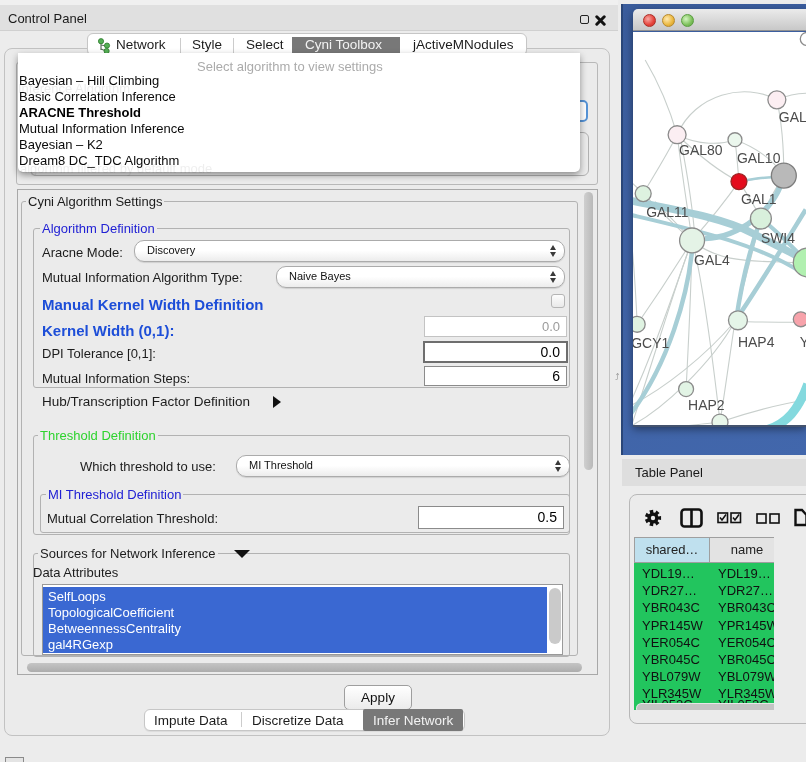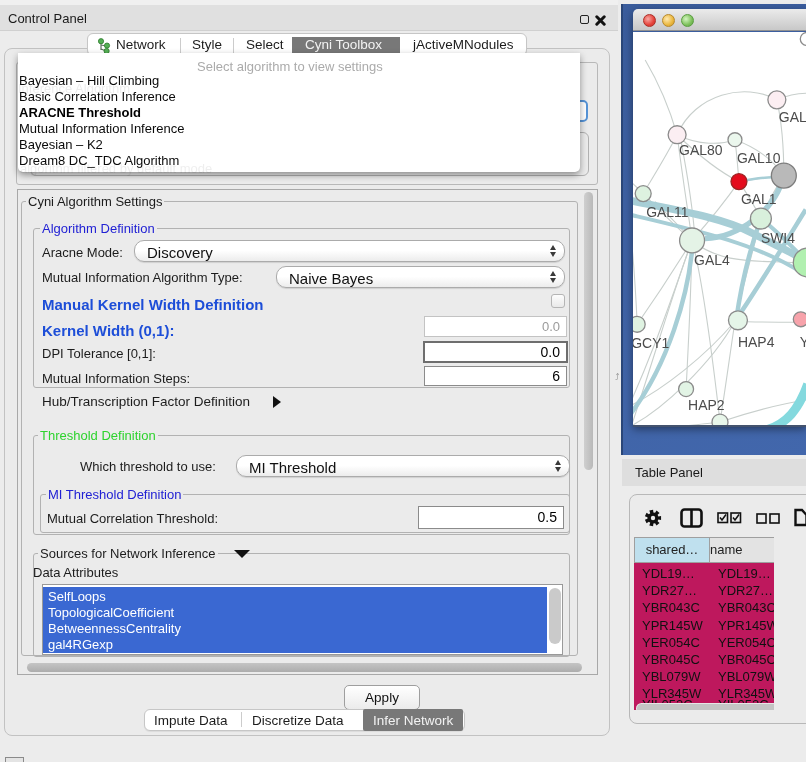--- a/index.html
+++ b/index.html
@@ -2,21 +2,21 @@
 <html><head><meta charset="utf-8"><style>
 *{margin:0;padding:0;box-sizing:border-box}
 html,body{width:806px;height:762px;overflow:hidden}
 body{font-family:"Liberation Sans",sans-serif;background:#ececec;position:relative;-webkit-font-smoothing:antialiased}
 .abs{position:absolute}
 .lbl{position:absolute;font-weight:normal;font-size:13px;color:#1c1c1c;white-space:nowrap}
 .glbl{position:absolute;font-weight:bold;font-size:15px;color:#1d4ed8;white-space:nowrap}
 .grp{position:absolute;border:1px solid #b2b2b2;border-radius:3px}
 .gtit{position:absolute;font-size:13px;background:#ebebeb;padding:0 2px;white-space:nowrap}
 .combo{position:absolute;background:linear-gradient(#ffffff 48%,#ececec);border:1px solid #ababab;border-radius:10px;box-shadow:0 1px 1px rgba(0,0,0,.12)}
-.combo .ct{position:absolute;left:12px;top:3px;font-size:15px;color:#111;white-space:nowrap}
+.combo .ct{position:absolute;left:12px;top:3px;font-size:11px;color:#111;white-space:nowrap}
 .fld{position:absolute;background:#fff;font-size:13px;text-align:right;padding-right:6px;white-space:nowrap}
 .step{position:absolute;right:7px;top:5px;width:7px}
 .step:before{content:"";position:absolute;left:0;top:0;border-left:3px solid transparent;border-right:3px solid transparent;border-bottom:5px solid #3a3a3a}
 .step:after{content:"";position:absolute;left:0;top:6.5px;border-left:3px solid transparent;border-right:3px solid transparent;border-top:5px solid #3a3a3a}
 </style></head>
 <body>
 
 <div class="abs" style="left:0;top:0;width:618px;height:5px;background:#f0f0f0"></div>
 <div class="abs" style="left:0;top:5px;width:618px;height:26px;background:#e0e0e0;border-bottom:1px solid #d0d0d0">
   <span style="position:absolute;left:8px;top:6px;font-size:13px;color:#1a1a1a">Control Panel</span>
@@ -103,21 +103,21 @@
 <span class="lbl" style="left:33px;top:565px">Data Attributes</span>
 <div class="abs" style="left:42px;top:584px;width:521px;height:71px;background:#fff;border:1px solid #999;overflow:hidden">
   <div style="position:absolute;left:0;top:2px;width:504px;height:66px;background:#3a68d2"></div>
   <span style="position:absolute;left:5px;top:4px;font-size:13px;color:#fff">SelfLoops</span>
   <span style="position:absolute;left:5px;top:20px;font-size:13px;color:#fff">TopologicalCoefficient</span>
   <span style="position:absolute;left:5px;top:36px;font-size:13px;color:#fff">BetweennessCentrality</span>
   <span style="position:absolute;left:5px;top:52px;font-size:13px;color:#fff">gal4RGexp</span>
   <div style="position:absolute;left:506px;top:3px;width:12px;height:56px;background:#cacaca;border-radius:6px"></div>
 </div>
 
-<div class="abs" style="left:344px;top:685px;width:76px;height:25px;background:linear-gradient(#ffffff,#ebebeb);border:1px solid #9e9e9e;border-radius:5px;text-align:center;line-height:23px;font-size:13.5px;color:#111">Apply</div>
+<div class="abs" style="left:344px;top:685px;width:68px;height:25px;background:linear-gradient(#ffffff,#ebebeb);border:1px solid #9e9e9e;border-radius:5px;text-align:center;line-height:23px;font-size:13.5px;color:#111">Apply</div>
 
 <div class="abs" style="left:144px;top:709px;width:321px;height:22px;background:#fff;border:1px solid #c6c6c6;border-radius:6px;box-shadow:0 1px 1px rgba(0,0,0,.07)"></div>
 <div class="abs" style="left:363px;top:709px;width:100px;height:22px;background:#787878;border-radius:2px"></div>
 <span class="abs" style="left:154px;top:713px;font-size:13.5px;color:#1c1c1c">Impute Data</span>
 <span class="abs" style="left:241px;top:712px;width:1px;height:15px;background:#ccc"></span>
 <span class="abs" style="left:252px;top:713px;font-size:13.5px;color:#1c1c1c">Discretize Data</span>
 <span class="abs" style="left:373px;top:713px;font-size:13.5px;color:#f2f2f2">Infer Network</span>
 
 <div class="abs" style="left:5px;top:757px;width:19px;height:10px;border:1.5px solid #8a8a8a;background:#e4e4e4"></div>
 
@@ -241,23 +241,23 @@
   <path d="M16 5.5 L18 8 L22 2.5" stroke="#111" stroke-width="1.5" fill="none"></path>
 </svg>
 <svg class="abs" style="left:756px;top:513px" width="25" height="11" viewBox="0 0 25 11">
   <rect x="1" y="1" width="9" height="9" fill="none" stroke="#111" stroke-width="1.6"></rect>
   <rect x="14" y="1" width="9" height="9" fill="none" stroke="#111" stroke-width="1.6"></rect>
 </svg>
 <svg class="abs" style="left:794px;top:507px" width="14" height="21" viewBox="0 0 14 21">
   <path d="M1.5 3 L8 3 L12.5 8 L12.5 18 L1.5 18 Z" fill="none" stroke="#111" stroke-width="2.4"></path>
 </svg>
 
-<div class="abs" style="left:634px;top:537px;width:140px;height:173px;background:#be185d;overflow:hidden">
+<div class="abs" style="left:634px;top:537px;width:140px;height:173px;background:#22c55e;overflow:hidden">
   <div style="position:absolute;left:0;top:0;width:76px;height:26px;background:#bfe0ee;border:1px solid #9f9f9f;text-align:center;line-height:24px;font-size:13px;color:#222">shared…</div>
-  <div style="position:absolute;left:76px;top:0;width:75px;height:26px;background:#e3e3e3;border:1px solid #9f9f9f;border-left:none;line-height:24px;font-size:13px;color:#222">name</div>
+  <div style="position:absolute;left:76px;top:0;width:75px;height:26px;background:#e3e3e3;border:1px solid #9f9f9f;border-left:none;text-align:center;line-height:24px;font-size:13px;color:#222">name</div>
   <div style="position:absolute;left:151px;top:0;width:25px;height:26px;background:#bfe0ee;border:1px solid #9f9f9f;border-left:none;overflow:hidden">
       <span style="position:absolute;left:15px;top:4px;font-size:13px;color:#222">A</span>
     </div>
   <div style="position:absolute;left:8px;top:28px;font-size:13px;color:#111;line-height:17.2px">YDL19…<br>YDR27…<br>YBR043C<br>YPR145W<br>YER054C<br>YBR045C<br>YBL079W<br>YLR345W</div>
   <div style="position:absolute;left:84px;top:28px;font-size:13px;color:#111;line-height:17.2px">YDL19…<br>YDR27…<br>YBR043C<br>YPR145W<br>YER054C<br>YBR045C<br>YBL079W<br>YLR345W</div>
   <div style="position:absolute;left:159px;top:28px;font-size:13px;color:#111;line-height:17.2px">13<br>12<br><br>9.<br>8.<br>9.<br><br>9.</div>
   <div style="position:absolute;left:8px;top:161px;width:160px;height:7px;overflow:hidden;font-size:13px;line-height:13px;color:#111">YIL052C<span style="position:absolute;left:76px">YIL052C</span><span style="position:absolute;left:151px">9.</span></div>
   <div style="position:absolute;left:3px;top:167px;width:169px;height:9px;background:#c4c4c4;border-radius:4.5px;box-shadow:0 0 0 1px #e6e6e6"></div>
 </div>
 

